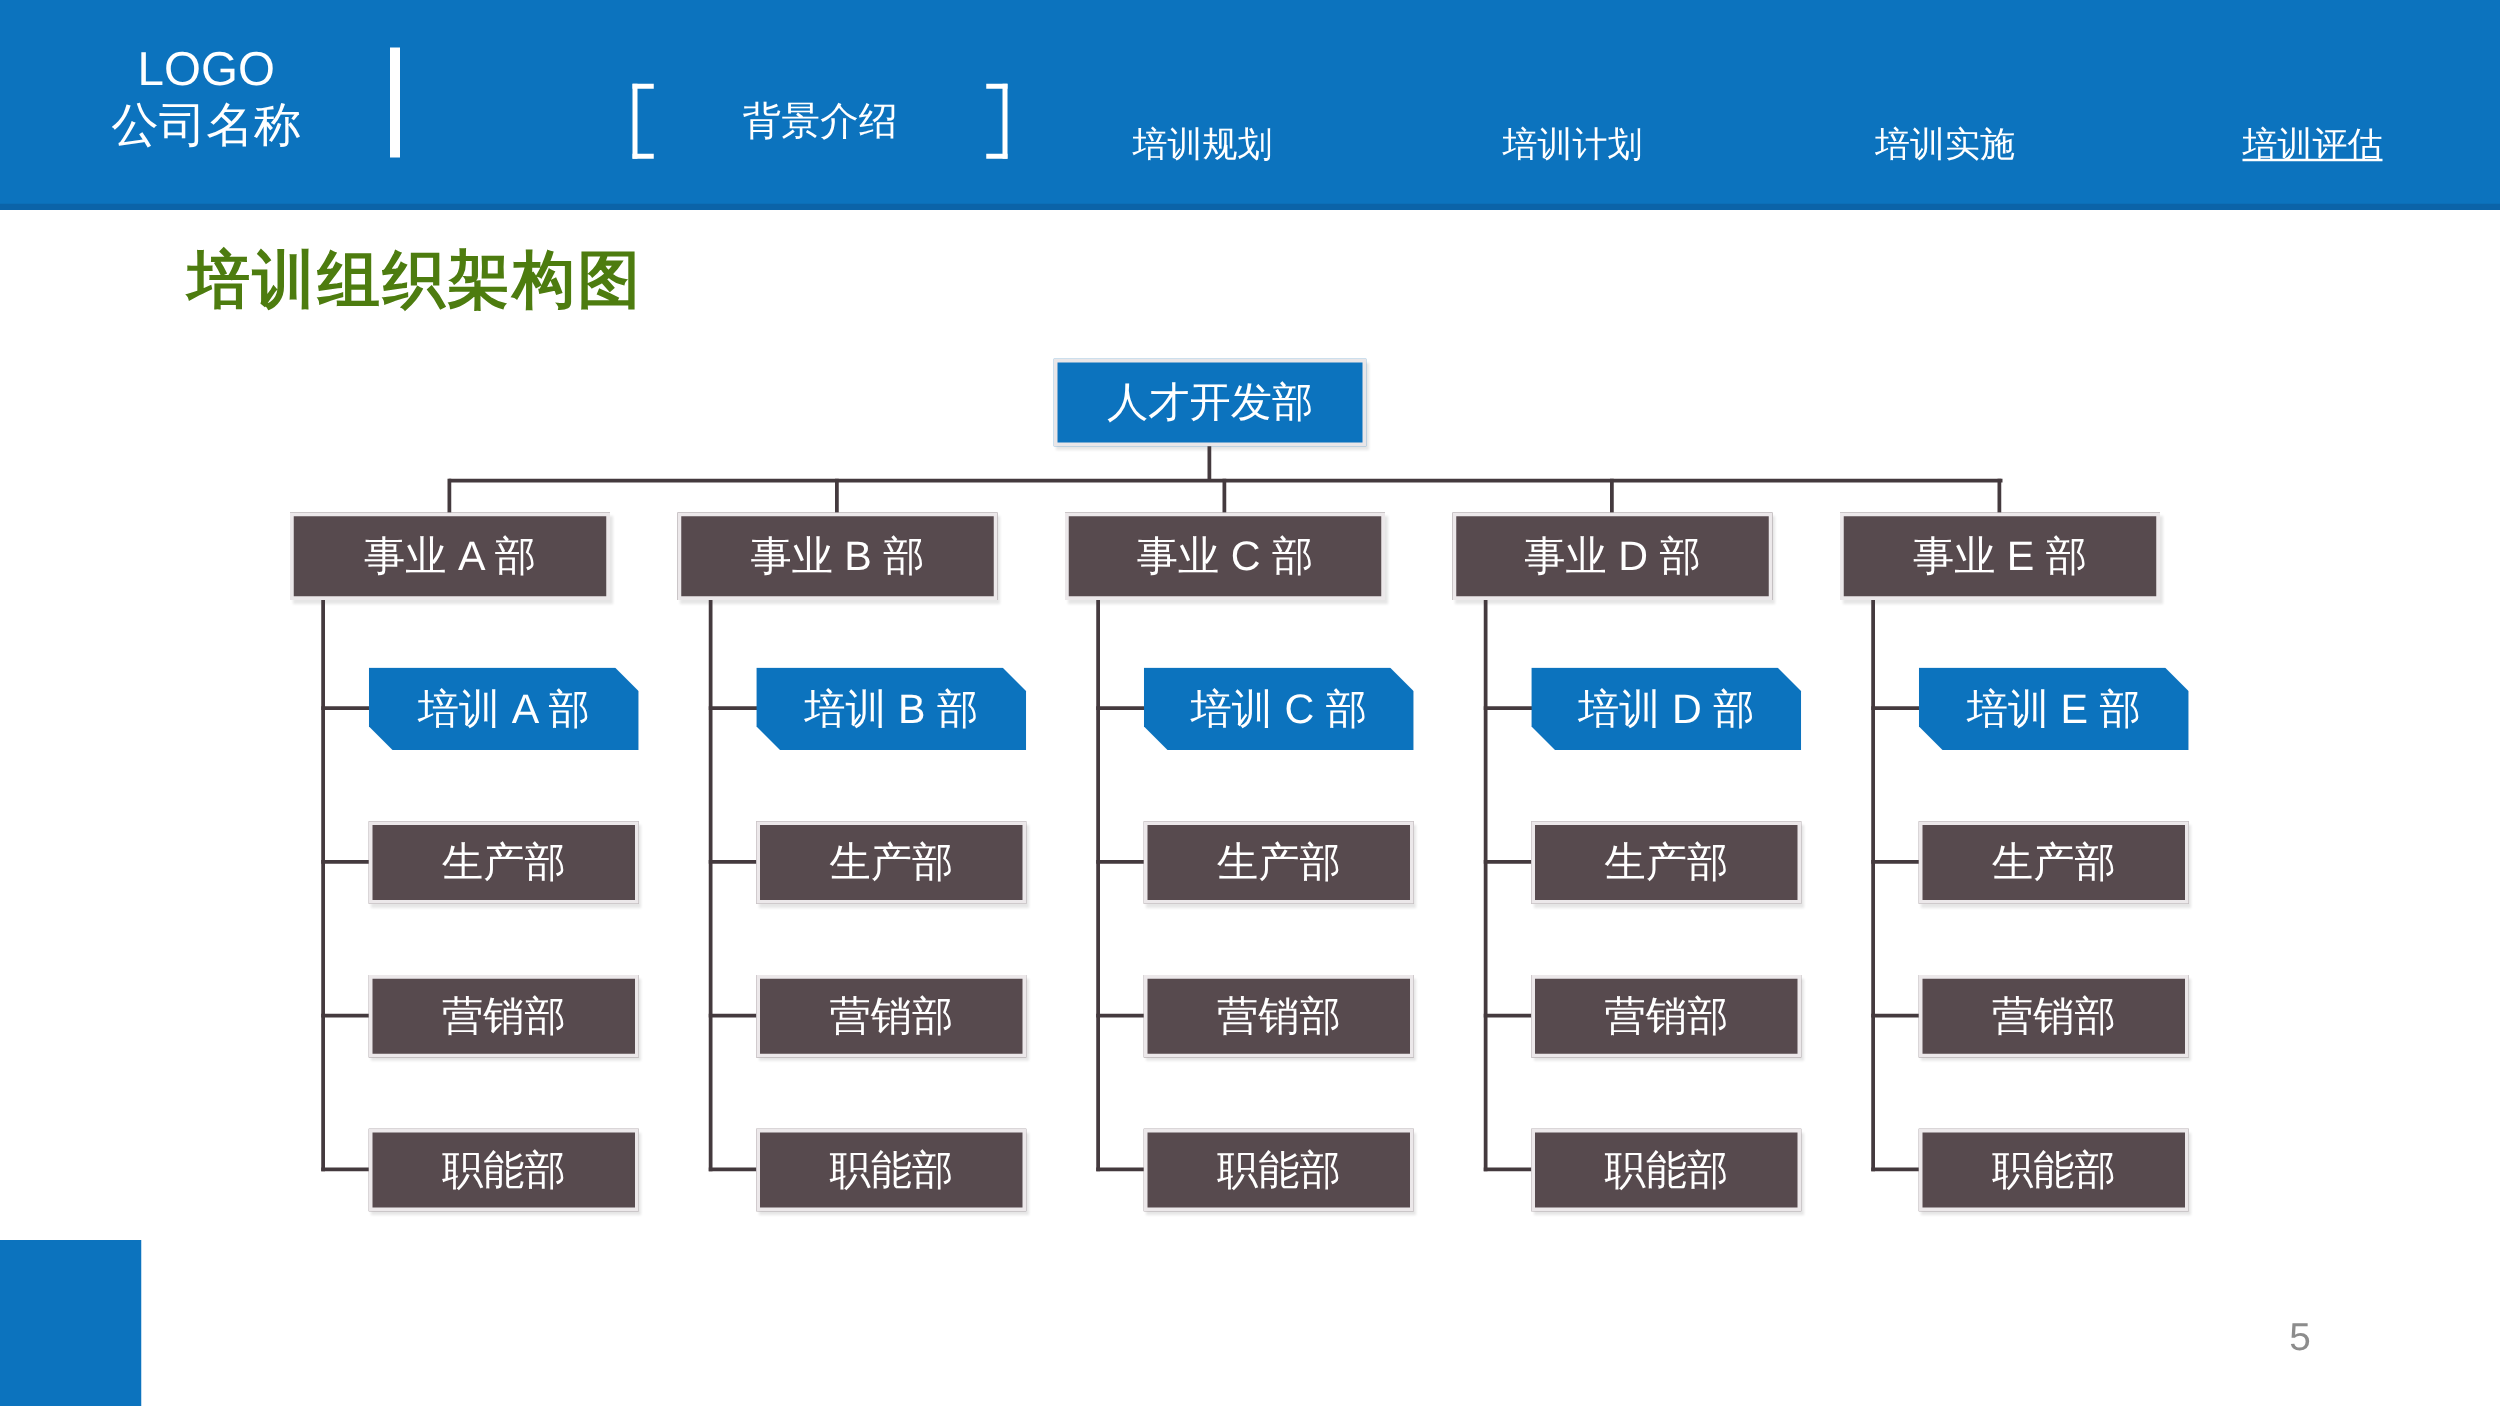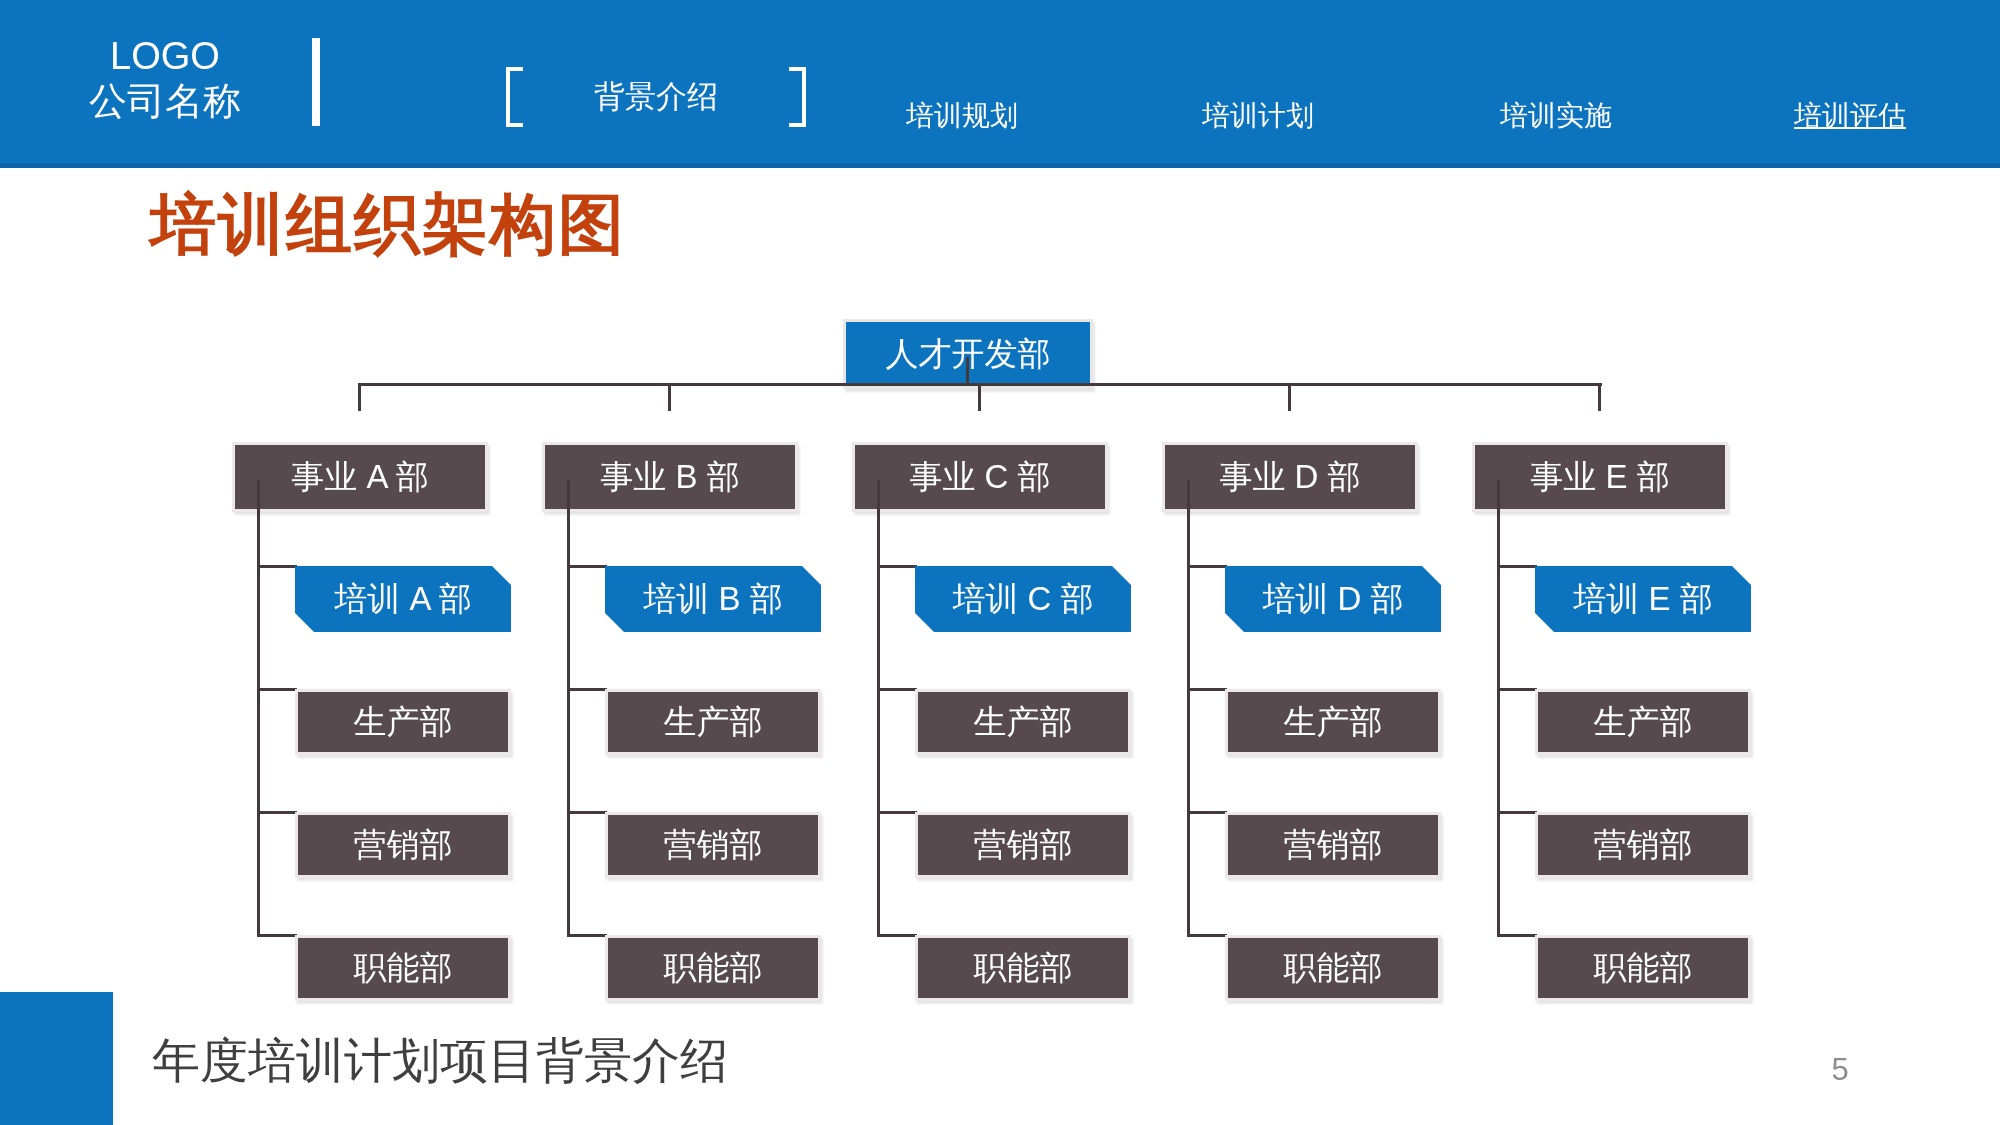--- a/index.html
+++ b/index.html
@@ -28,28 +28,28 @@
     position:absolute;left:506px;top:66px;width:300px;height:62px;
     display:flex;justify-content:space-between;align-items:center;cursor:pointer;
   }
   .bracket{width:17px;height:60px;border:4px solid #ffffff;}
   .bracket-l{border-right:none;}
   .bracket-r{border-left:none;}
   .nav-active-label{color:#ffffff;font-size:31px;font-weight:normal;white-space:nowrap;}
   
   .page-title{
     position:absolute;left:150px;top:184px;
-    font-size:66px;line-height:80px;font-weight:600;color:#c2410c;letter-spacing:2px;
+    font-size:50px;line-height:80px;font-weight:600;color:#4d7c0f;letter-spacing:2px;
     white-space:nowrap;
   }
   
   .org{position:absolute;left:0;top:0;width:2000px;height:1000px;}
   .obox{
     display:flex;align-items:center;justify-content:center;
-    color:#ffffff;font-size:33px;white-space:nowrap;margin-top:32px;
+    color:#ffffff;font-size:33px;white-space:nowrap;
   }
   .root-box{
     position:absolute;left:843px;top:287px;width:250px;height:70px;
     background:#0C73BE;border:3px solid #E9E6E8;
     box-shadow:2px 3px 2px rgba(0,0,0,0.10);
   }
   .line{position:absolute;background:#443A3E;}
   .root-drop{left:966px;top:357px;width:3px;height:27px;}
   .hbar{left:359px;top:383px;width:1243px;height:3px;}
   .col{position:absolute;top:383px;width:256px;height:575px;}
@@ -180,16 +180,15 @@
       <div class="stub s2"></div>
       <div class="stub s3"></div>
       <div class="obox child blue-snip t0">培训 E 部</div>
       <div class="obox child dark-box  t1">生产部</div>
       <div class="obox child dark-box  t2">营销部</div>
       <div class="obox child dark-box  t3">职能部</div>
     </div>
   </div>
 
   <div class="footer-square"></div>
-  <div class="footer-text">年度培训计划项目背景介绍</div>
   <div class="page-number">5</div>
 
 </div>
 
 </body></html>

